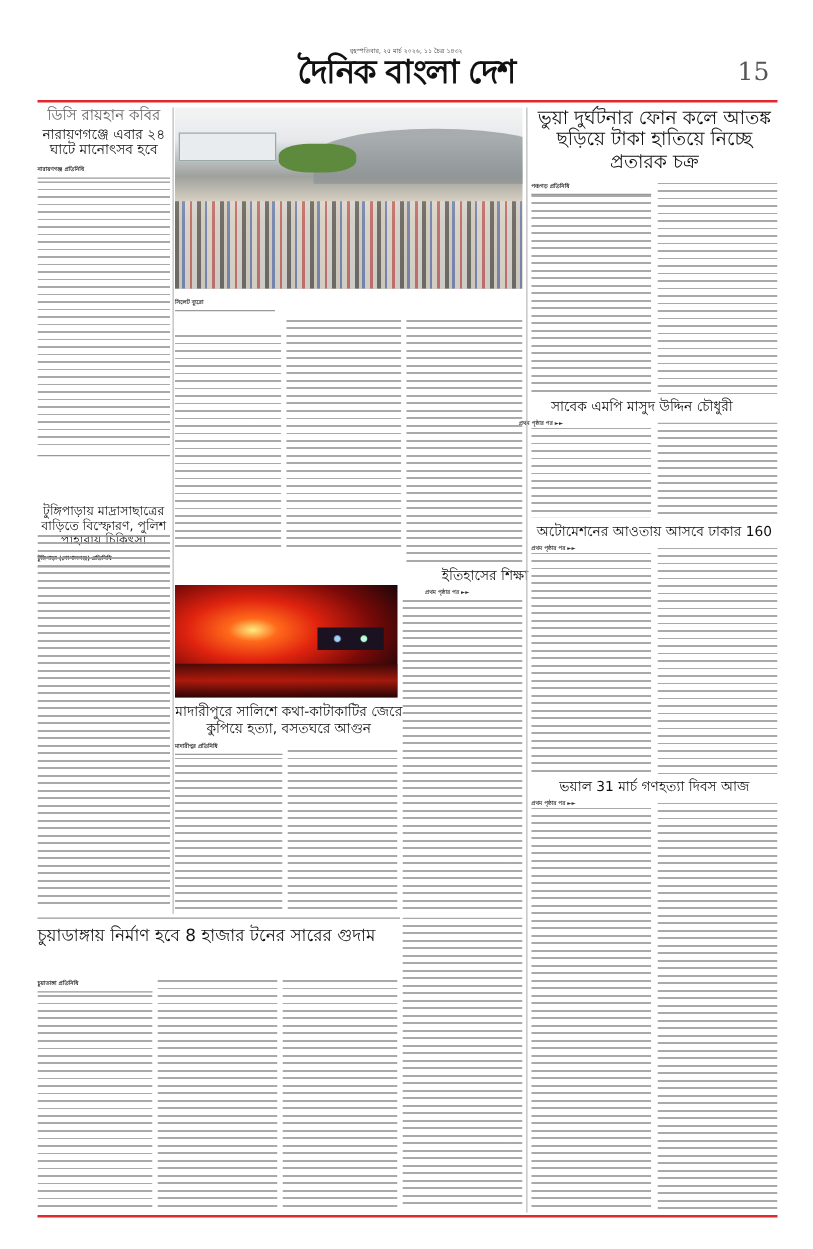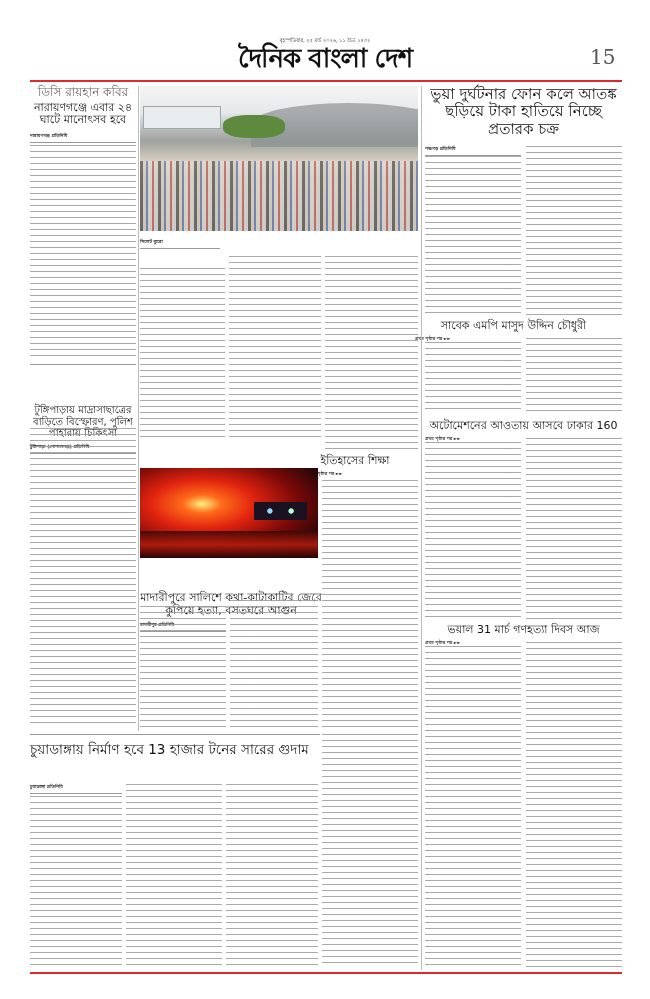--- a/index.html
+++ b/index.html
@@ -77,33 +77,33 @@
 <div class="box filler-wrap" style="left:140px;top:268px;width:85px;height:170px;">
     <span class="filler"></span>
   </div>
 <div class="box filler-wrap" style="left:229px;top:256px;width:92px;height:182px;">
     <span class="filler"></span>
   </div>
 <div class="box filler-wrap" style="left:325px;top:256px;width:93px;height:195px;">
     <span class="filler"></span>
   </div>
 
-<div class="box" style="left:307px;top:455px;width:96px;">
+<div class="box" style="left:340px;top:455px;width:96px;">
   <div class="headline" style="font-size:11px;">ইতিহাসের শিক্ষা</div>
   <div class="cont" style="margin-top:3px;">প্রথম পৃষ্ঠার পর ►►</div>
 </div>
 <div class="box filler-wrap" style="left:322px;top:480px;width:96px;height:250px;">
     <span class="filler"></span>
   </div>
 
 <div class="photo photo-fire" style="left:140px;top:468px;width:178px;height:90px;">
   <div class="lights"></div>
   <div class="water"></div>
 </div>
-<div class="box" style="left:140px;top:592px;width:182px;">
+<div class="box" style="left:140px;top:564px;width:182px;">
   <div class="headline" style="font-size:11px;">মাদারীপুরে সালিশে কথা-কাটাকাটির জেরে কুপিয়ে হত্যা, বসতঘরে আগুন</div>
   <div class="byline" style="width:86px;margin-top:5px;">মাদারীপুর প্রতিনিধি</div>
 </div>
 <div class="box filler-wrap" style="left:140px;top:606px;width:86px;height:125px;">
     <span class="filler"></span>
   </div>
 <div class="box filler-wrap" style="left:230px;top:600px;width:88px;height:131px;">
     <span class="filler"></span>
   </div>
 
@@ -147,21 +147,21 @@
   <div class="cont" style="margin-top:3px;">প্রথম পৃষ্ঠার পর ►►</div>
 </div>
 <div class="box filler-wrap" style="left:425px;top:646px;width:96px;height:322px;">
     <span class="filler"></span>
   </div>
 <div class="box filler-wrap" style="left:526px;top:642px;width:96px;height:326px;">
     <span class="filler"></span>
   </div>
 
 <div class="box" style="left:30px;top:742px;width:290px;">
-  <div class="headline" style="font-size:13.5px;white-space:nowrap;text-align:left;">চুয়াডাঙ্গায় নির্মাণ হবে 13 হাজার টনের সারের গুদাম</div>
+  <div class="headline" style="font-size:13.5px;white-space:nowrap;text-align:left;">চুয়াডাঙ্গায় নির্মাণ হবে 8 হাজার টনের সারের গুদাম</div>
 </div>
 <div class="box" style="left:30px;top:784px;width:92px;">
   <div class="byline">চুয়াডাঙ্গা প্রতিনিধি</div>
 </div>
 <div class="box filler-wrap" style="left:30px;top:796px;width:92px;height:172px;">
     <span class="filler"></span>
   </div>
 <div class="box filler-wrap" style="left:126px;top:784px;width:96px;height:184px;">
     <span class="filler"></span>
   </div>

